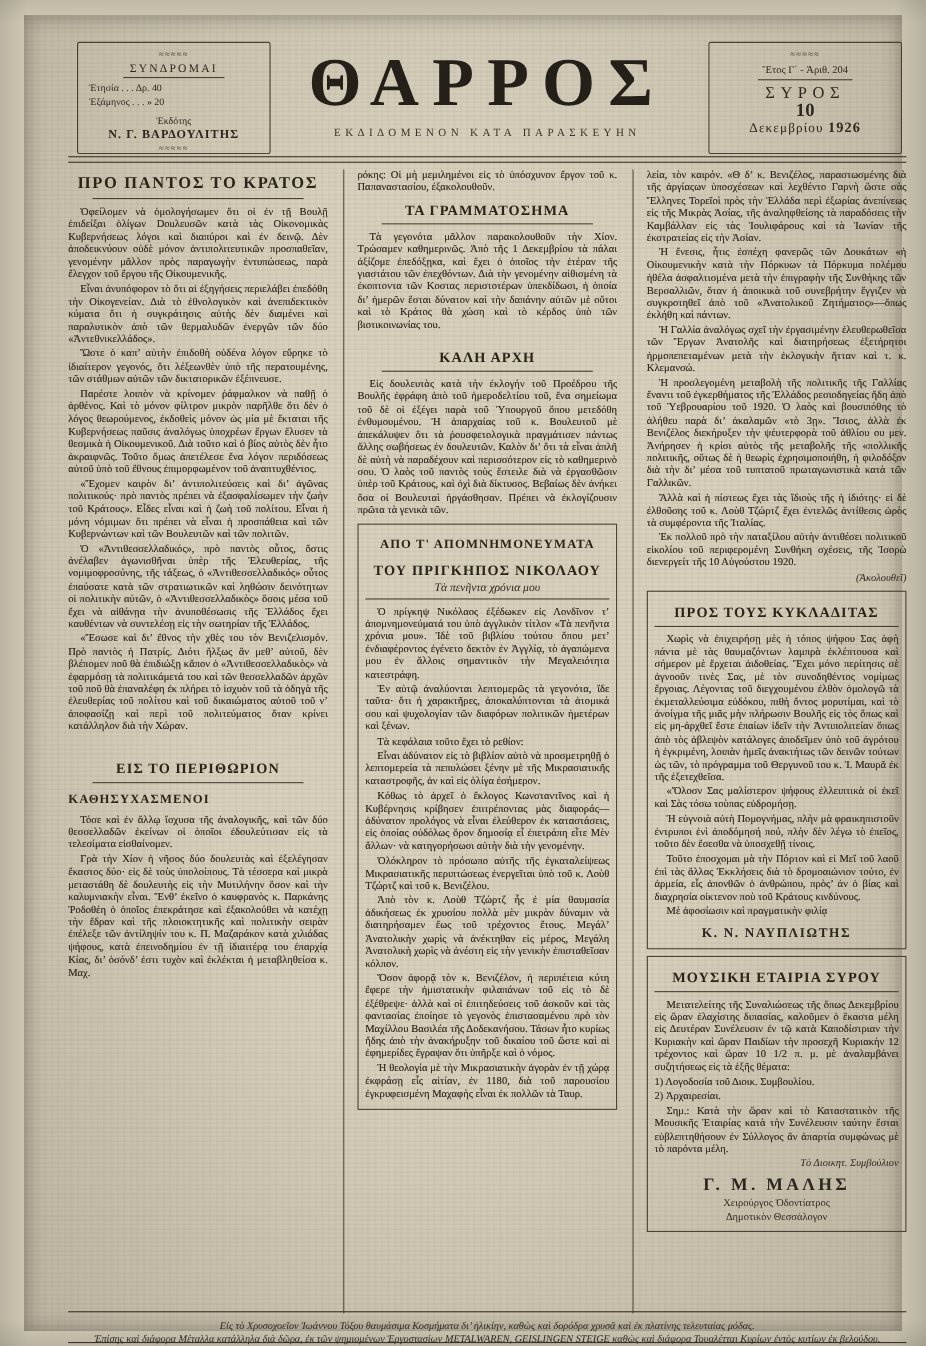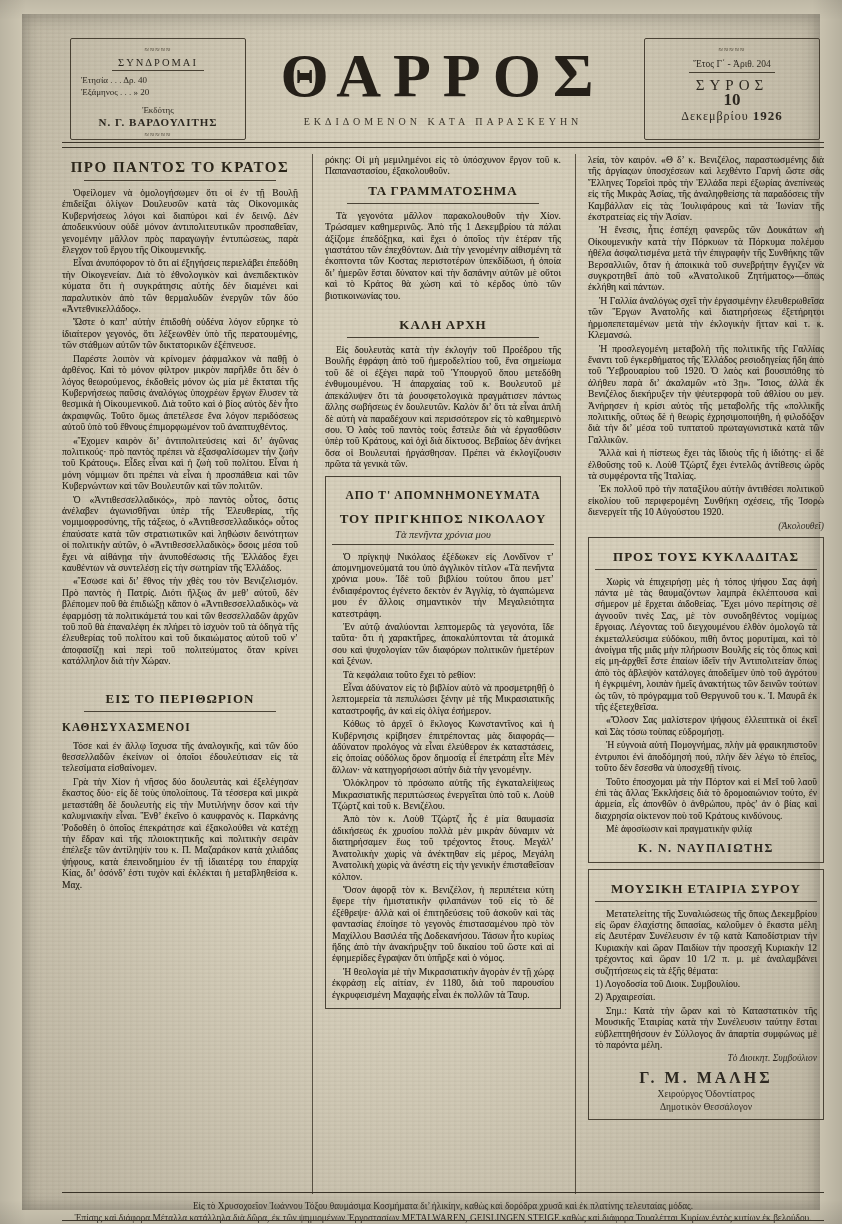--- a/index.html
+++ b/index.html
@@ -107,21 +107,21 @@
   }
   .sign{
     text-align:center;font-size:16px;font-weight:700;letter-spacing:3px;margin:6px 0 0;
   }
   .sign-sm{text-align:center;font-size:9.5px;line-height:12px;margin-top:1px;}
   .right-it{text-align:right;font-style:italic;font-size:9.5px;margin-top:3px;}
 
   
   .footad{
     position:absolute;left:40px;top:1186px;width:762px;
-    font-size:9.3px;line-height:12px;text-align:justify;
+    font-size:9.3px;line-height:12px;text-align:justify;font-style:italic;
   }
   .footad .c{text-align:center;display:block;}
   .topline{position:absolute;left:40px;top:1178px;width:762px;border-top:1.4px solid #3a3429;}
   .botline{position:absolute;left:40px;top:1206px;width:762px;border-top:1.4px solid #3a3429;}
 </style>
 </head>
 <body>
 
 <div class="page">
   <div class="paper">

